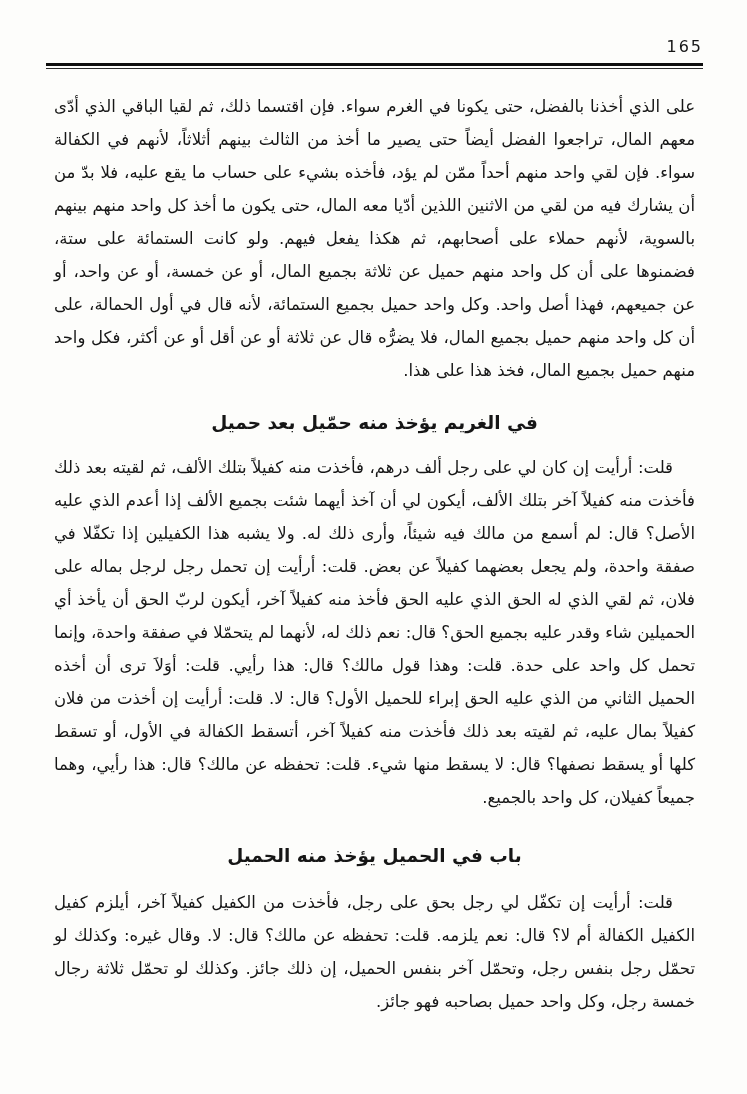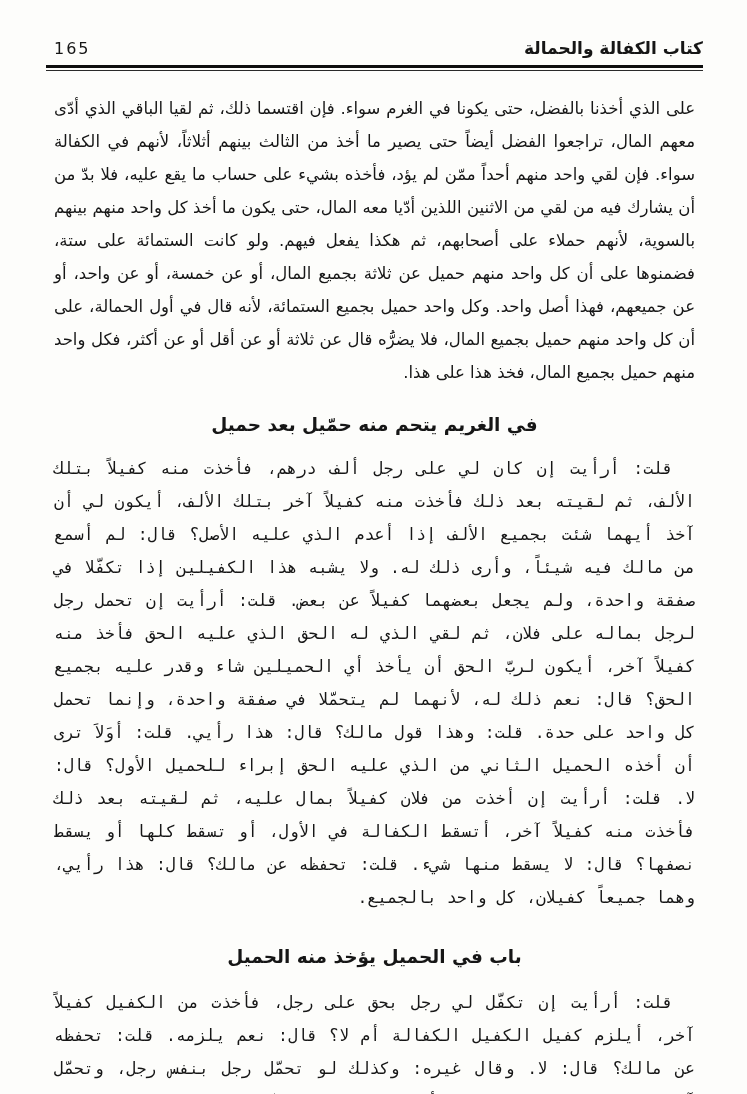--- a/index.html
+++ b/index.html
@@ -55,21 +55,20 @@
     font-size: 16.5px;
     line-height: 33px;
     text-align: justify;
     text-justify: inter-word;
   }
   .body-text p {
     margin: 8px;
   }
   .body-text p.indent {
     text-indent: 22px;
-    font-family: Liberation Mono, monospace;
   }
   .section-heading {
     text-align: center;
     font-weight: bold;
     font-size: 18.5px;
     line-height: 30px;
     margin: 21px 0 13px 0;
   }
   .section-heading.second {
     margin-top: 27px;
@@ -77,34 +76,33 @@
   }
 </style>
 </head>
 <body>
 
 <div class="page">
   <div class="page-inner">
 
     <header>
       <div class="running-head">
-        <span class="book-title">كتاب الكفالة والحمالة</span>
         <span class="page-number">165</span>
       </div>
       <div class="head-rule-thick"></div>
       <div class="head-rule-thin"></div>
     </header>
 
     <main class="body-text">
 
       <p>على الذي أخذنا بالفضل، حتى يكونا في الغرم سواء. فإن اقتسما ذلك، ثم لقيا الباقي الذي أدّى معهم المال، تراجعوا الفضل أيضاً حتى يصير ما أخذ من الثالث بينهم أثلاثاً، لأنهم في الكفالة سواء. فإن لقي واحد منهم أحداً ممّن لم يؤد، فأخذه بشيء على حساب ما يقع عليه، فلا بدّ من أن يشارك فيه من لقي من الاثنين اللذين أدّيا معه المال، حتى يكون ما أخذ كل واحد منهم بينهم بالسوية، لأنهم حملاء على أصحابهم، ثم هكذا يفعل فيهم. ولو كانت الستمائة على ستة، فضمنوها على أن كل واحد منهم حميل عن ثلاثة بجميع المال، أو عن خمسة، أو عن واحد، أو عن جميعهم، فهذا أصل واحد. وكل واحد حميل بجميع الستمائة، لأنه قال في أول الحمالة، على أن كل واحد منهم حميل بجميع المال، فلا يضرُّه قال عن ثلاثة أو عن أقل أو عن أكثر، فكل واحد منهم حميل بجميع المال، فخذ هذا على هذا.</p>
 
-      <h2 class="section-heading">في الغريم يتحم منه حمّيل بعد حميل</h2>
+      <h2 class="section-heading">في الغريم يؤخذ منه حمّيل بعد حميل</h2>
 
       <p class="indent">قلت: أرأيت إن كان لي على رجل ألف درهم، فأخذت منه كفيلاً بتلك الألف، ثم لقيته بعد ذلك فأخذت منه كفيلاً آخر بتلك الألف، أيكون لي أن آخذ أيهما شئت بجميع الألف إذا أعدم الذي عليه الأصل؟ قال: لم أسمع من مالك فيه شيئاً، وأرى ذلك له. ولا يشبه هذا الكفيلين إذا تكفّلا في صفقة واحدة، ولم يجعل بعضهما كفيلاً عن بعض. قلت: أرأيت إن تحمل رجل لرجل بماله على فلان، ثم لقي الذي له الحق الذي عليه الحق فأخذ منه كفيلاً آخر، أيكون لربّ الحق أن يأخذ أي الحميلين شاء وقدر عليه بجميع الحق؟ قال: نعم ذلك له، لأنهما لم يتحمّلا في صفقة واحدة، وإنما تحمل كل واحد على حدة. قلت: وهذا قول مالك؟ قال: هذا رأيي. قلت: أوَلاَ ترى أن أخذه الحميل الثاني من الذي عليه الحق إبراء للحميل الأول؟ قال: لا. قلت: أرأيت إن أخذت من فلان كفيلاً بمال عليه، ثم لقيته بعد ذلك فأخذت منه كفيلاً آخر، أتسقط الكفالة في الأول، أو تسقط كلها أو يسقط نصفها؟ قال: لا يسقط منها شيء. قلت: تحفظه عن مالك؟ قال: هذا رأيي، وهما جميعاً كفيلان، كل واحد بالجميع.</p>
 
       <h2 class="section-heading second">باب في الحميل يؤخذ منه الحميل</h2>
 
-      <p class="indent">قلت: أرأيت إن تكفّل لي رجل بحق على رجل، فأخذت من الكفيل كفيلاً آخر، أيلزم كفيل الكفيل الكفالة أم لا؟ قال: نعم يلزمه. قلت: تحفظه عن مالك؟ قال: لا. وقال غيره: وكذلك لو تحمّل رجل بنفس رجل، وتحمّل آخر بنفس الحميل، إن ذلك الأصل. وكذلك لو تحمّل ثلاثة رجال بنفس رجل، وكل واحد حميل بصاحبه فهو جائز.</p>
+      <p class="indent">قلت: أرأيت إن تكفّل لي رجل بحق على رجل، فأخذت من الكفيل كفيلاً آخر، أيلزم كفيل الكفيل الكفالة أم لا؟ قال: نعم يلزمه. قلت: تحفظه عن مالك؟ قال: لا. وقال غيره: وكذلك لو تحمّل رجل بنفس رجل، وتحمّل آخر بنفس الحميل، إن ذلك جائز. وكذلك لو تحمّل ثلاثة رجال خمسة رجل، وكل واحد حميل بصاحبه فهو جائز.</p>
 
     </main>
   </div>
 </div>
 
 </body></html>

